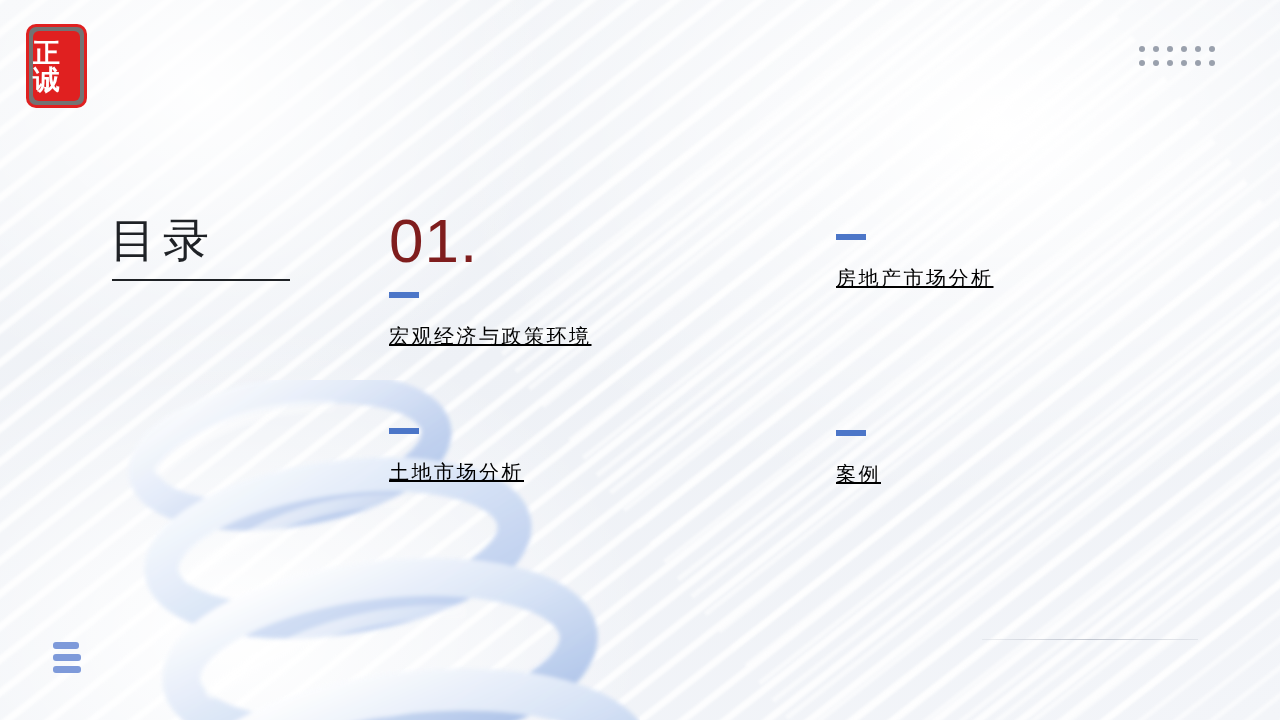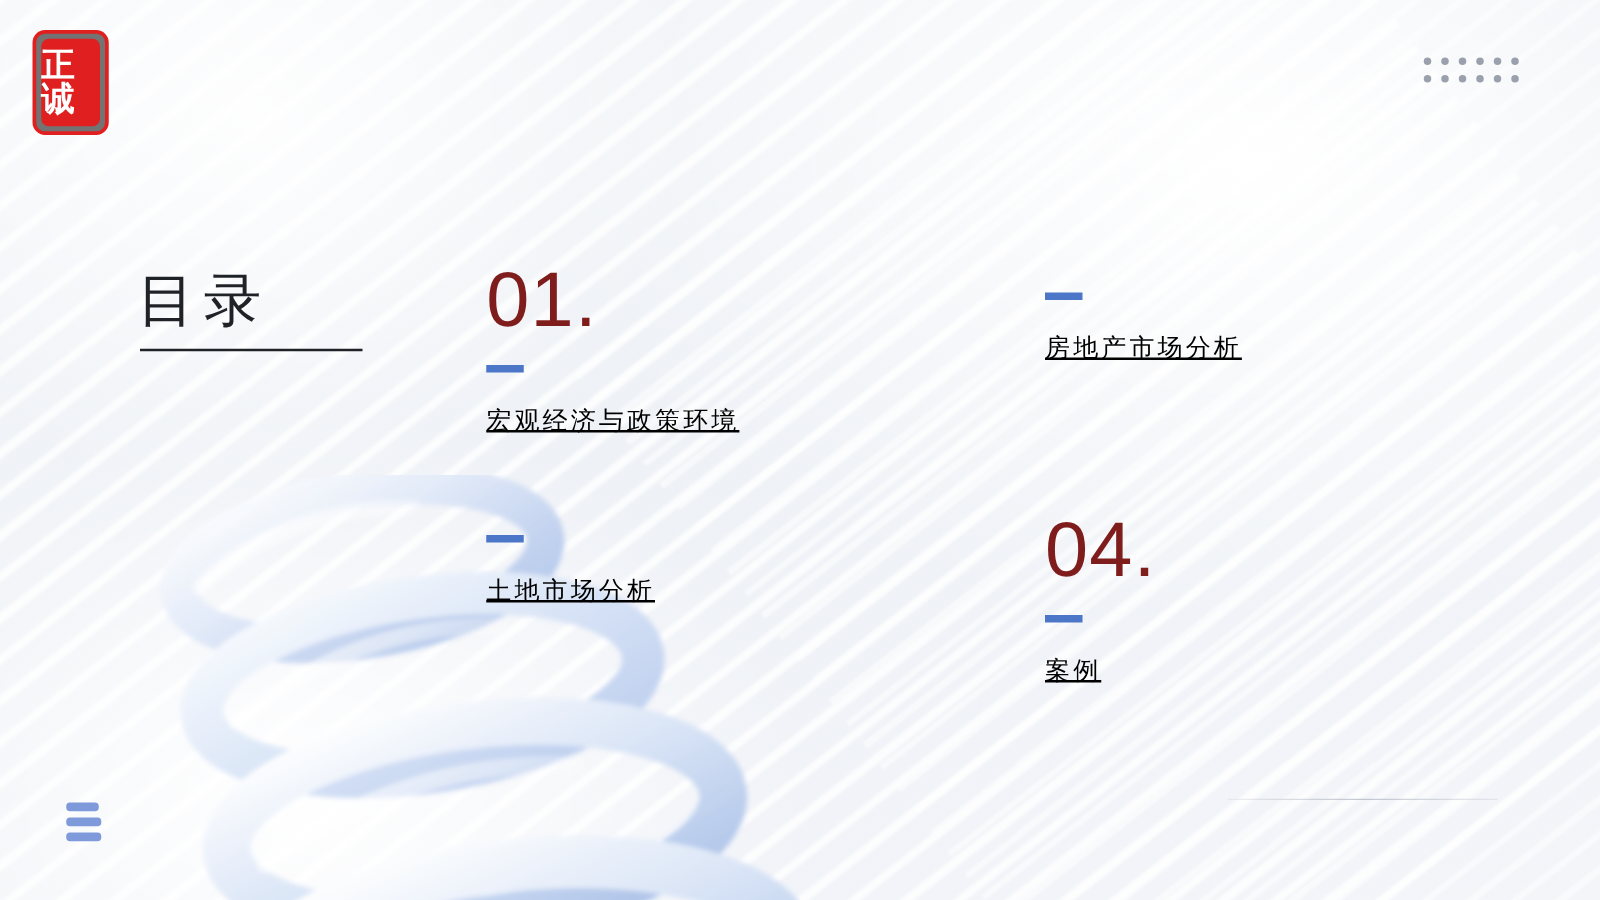--- a/index.html
+++ b/index.html
@@ -276,21 +276,20 @@
     <div class="toc-bar"></div>
     <div class="toc-label">房地产市场分析</div>
   </div>
 
   <div class="toc-item pos-03">
     <div class="toc-bar"></div>
     <div class="toc-label">土地市场分析</div>
   </div>
 
   <div class="toc-item pos-04">
-    <div class="toc-num">04.</div>
     <div class="toc-bar"></div>
     <div class="toc-label">案例</div>
   </div>
 
   <div class="menu-icon">
     <i></i>
     <i></i>
     <i></i>
   </div>
 

